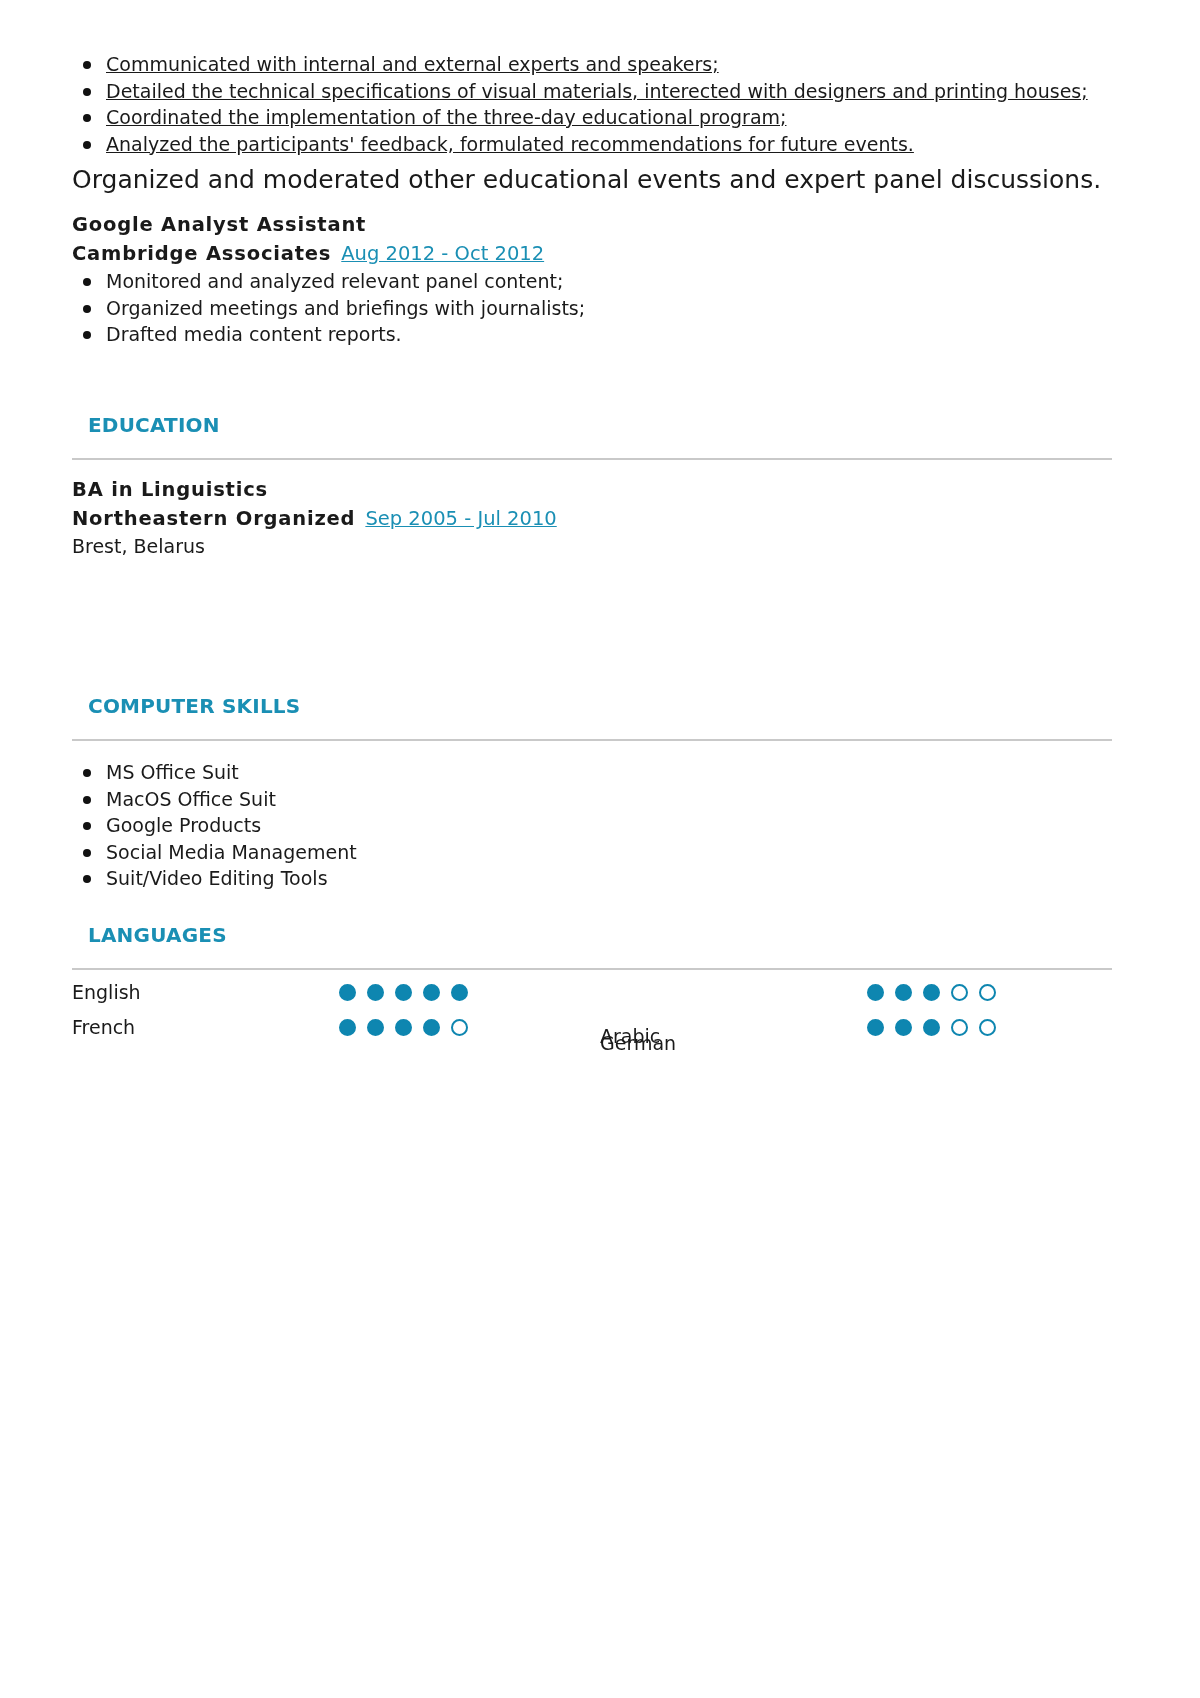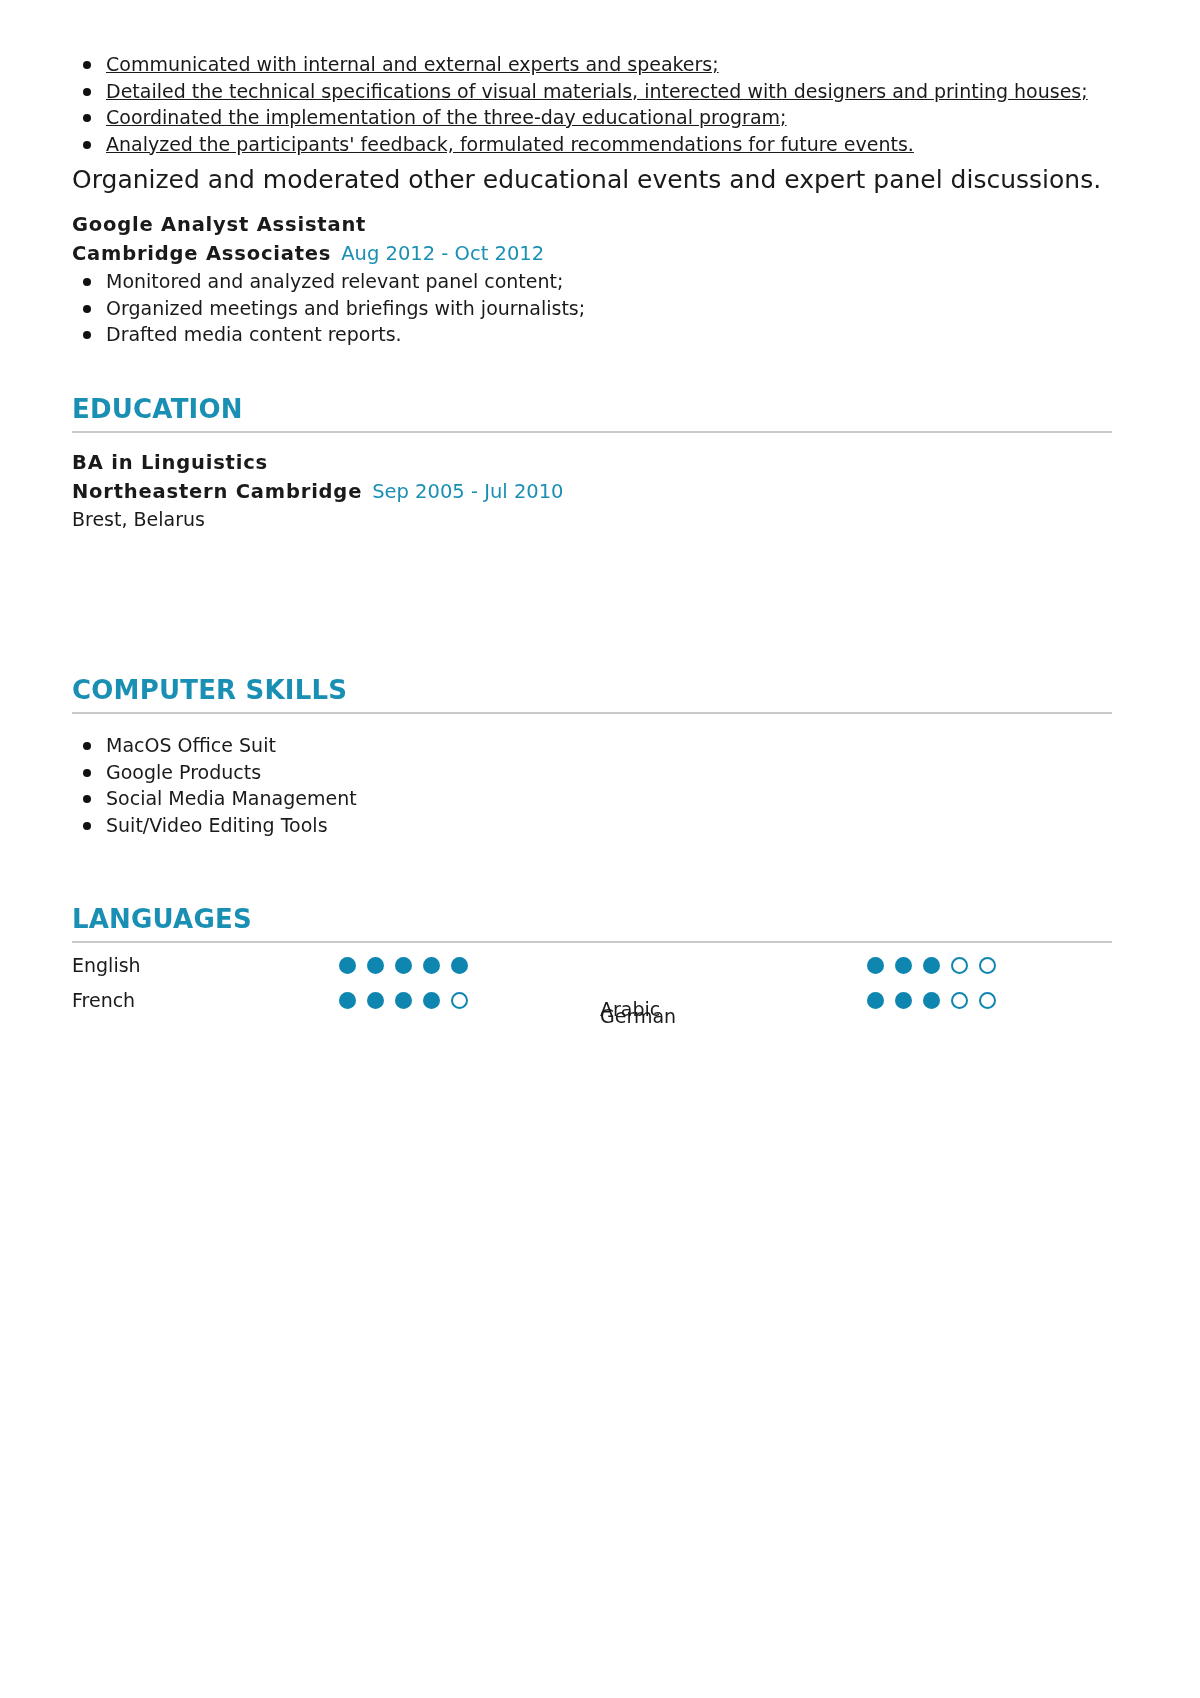--- a/index.html
+++ b/index.html
@@ -6,23 +6,23 @@
   body { width: 1200px; height: 1698px; position: relative; overflow: hidden;
          font-family: "DejaVu Sans", "Liberation Sans", sans-serif; color: #1a1a1a; }
   .page { position: absolute; left: 72px; top: 0; width: 1040px; }
   ul.bullets { list-style: none; margin: 0; padding: 0; }
   ul.bullets li { position: relative; padding-left: 34px; font-size: 19px; line-height: 26.5px; }
   ul.bullets li::before { content: ""; position: absolute; left: 11px; top: 10px; width: 8px; height: 8px; border-radius: 50%; background: #111; }
   .para { font-size: 25px; line-height: 26px; margin: 0; }
   .job-title, .degree { font-size: 19.5px; font-weight: bold; letter-spacing: 0.8px; line-height: 29px; }
   .org-line { font-size: 19.5px; line-height: 29px; }
   .org { font-weight: bold; letter-spacing: 0.8px; }
-  .dates { color: #1a8fb4; margin-left: 10px; }
+  .dates { color: #1a8fb4; margin-left: 10px; text-decoration: underline; }
   .location { font-size: 19px; line-height: 27px; }
-  .section-title { color: #1a8fb4; font-size: 26px; font-weight: bold; letter-spacing: 0.2px; line-height: 34px; margin: 0; }
+  .section-title { color: #1a8fb4; font-size: 20px; font-weight: bold; letter-spacing: 0.2px; line-height: 34px; margin: 16px; }
   .section-rule { height: 2px; background: #c9c9c9; width: 1040px; margin-top: 5px; }
   .lang-grid { position: relative; height: 70px; }
   .lang-row { position: absolute; font-size: 19px; line-height: 26px; }
   .dots { position: absolute; display: flex; gap: 11px; }
   .dot { width: 17px; height: 17px; border-radius: 50%; box-sizing: border-box; border: 2px solid #0e86b0; }
   .dot.on { background: #0e86b0; }
   .dot.off { background: #fff; }
 </style>
 </head>
 <body>
@@ -48,30 +48,31 @@
       <li>Drafted media content reports.</li>
     </ul>
   </div>
 
   <div style="position:absolute; top:392px; width:1040px;">
     <h2 class="section-title">EDUCATION</h2>
     <div class="section-rule"></div>
     <div style="margin-top:15px;">
       <div class="degree">BA in Linguistics</div>
       <div class="org-line">
-        <span class="org">Northeastern Cambridge</span><span class="dates">Sep 2005 - Jul 2010</span>
+        <span class="org">Northeastern Organized</span><span class="dates">Sep 2005 - Jul 2010</span>
       </div>
       <div class="location">Brest, Belarus</div>
     </div>
   </div>
 
   <div style="position:absolute; top:673px; width:1040px;">
     <h2 class="section-title">COMPUTER SKILLS</h2>
     <div class="section-rule"></div>
     <ul class="bullets" style="margin-top:18px;">
+      <li>MS Office Suit</li>
       <li>MacOS Office Suit</li>
       <li>Google Products</li>
       <li>Social Media Management</li>
       <li>Suit/Video Editing Tools</li>
     </ul>
   </div>
 
   <div style="position:absolute; top:902px; width:1040px;">
     <h2 class="section-title">LANGUAGES</h2>
     <div class="section-rule"></div>

